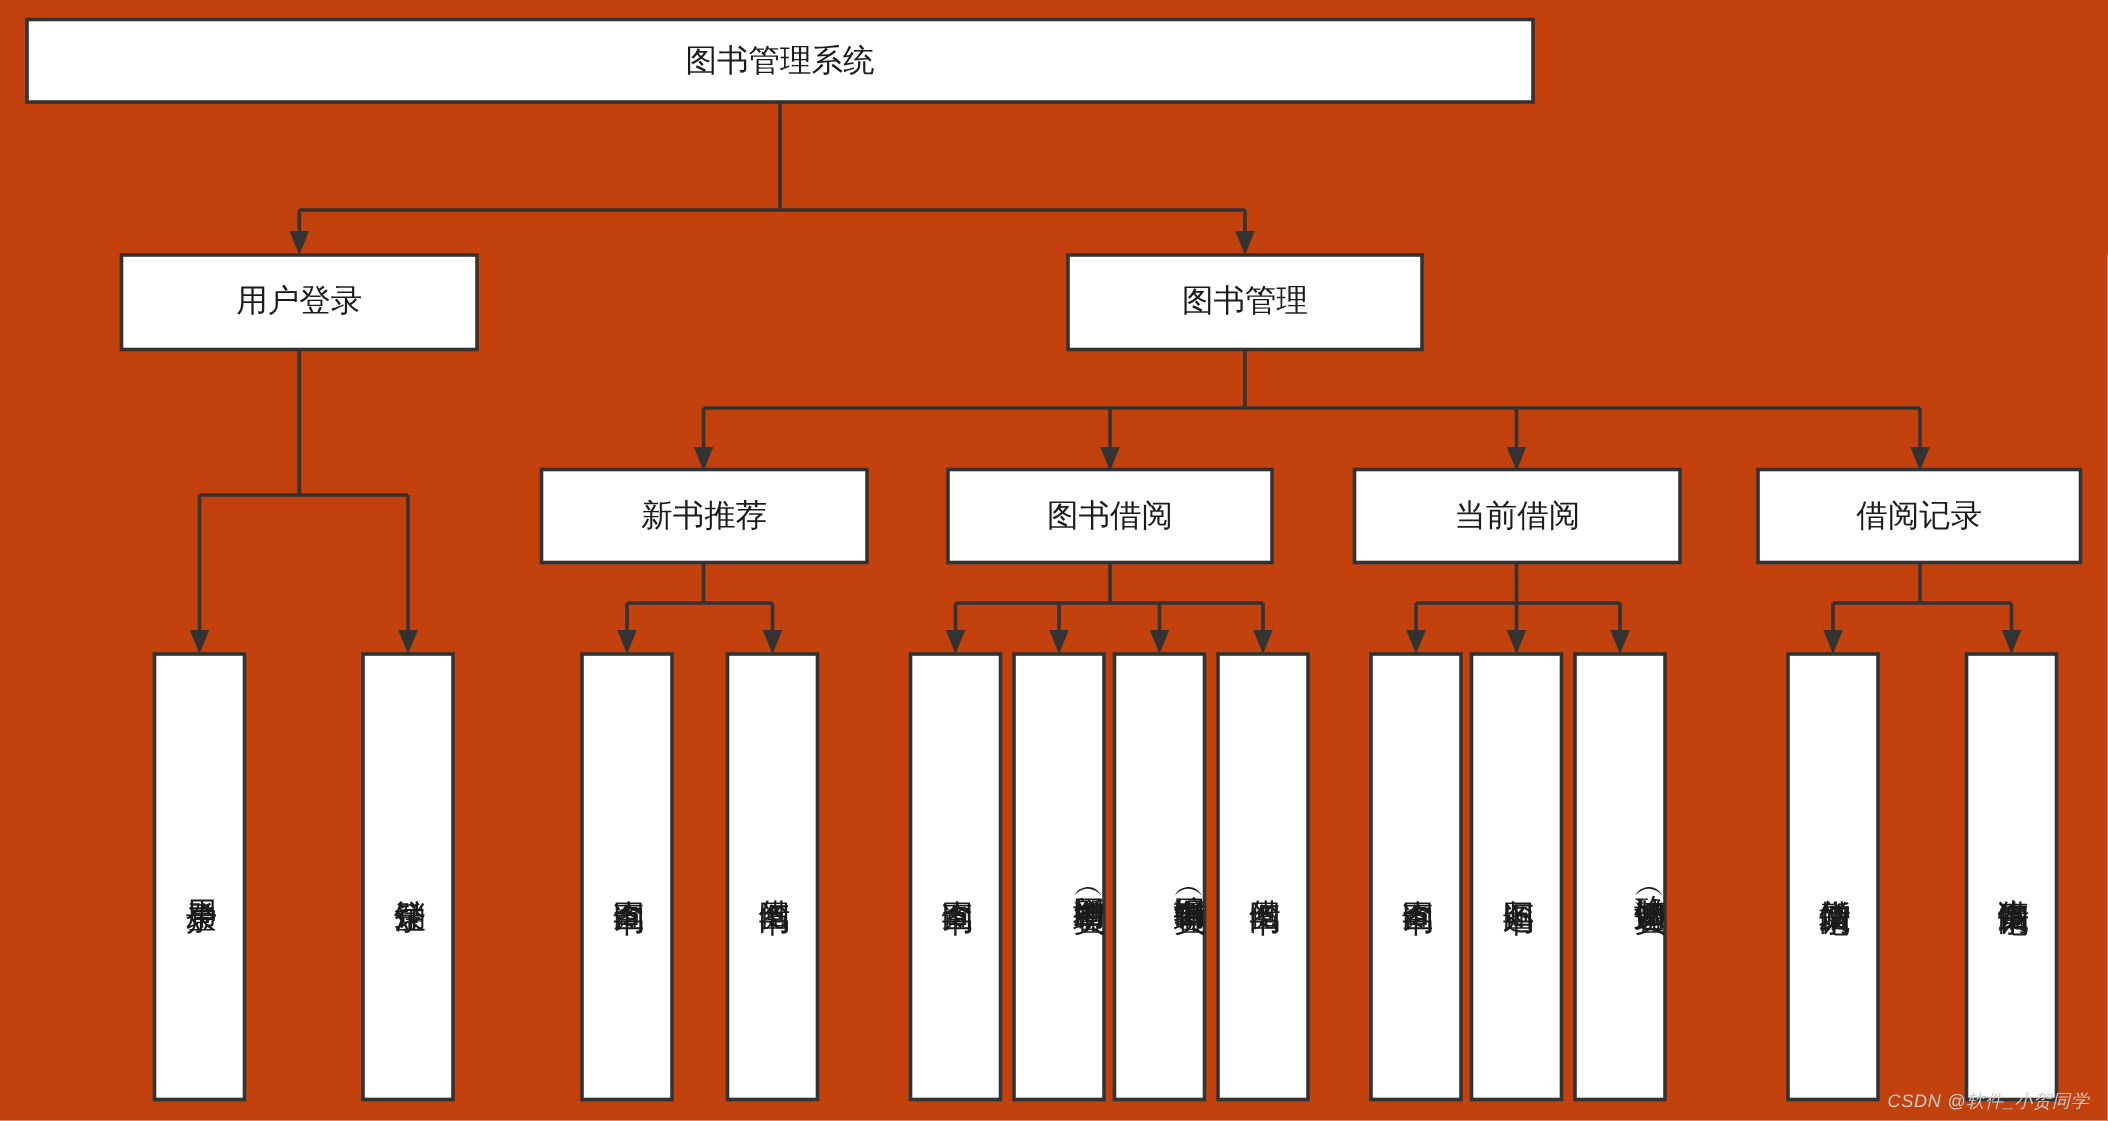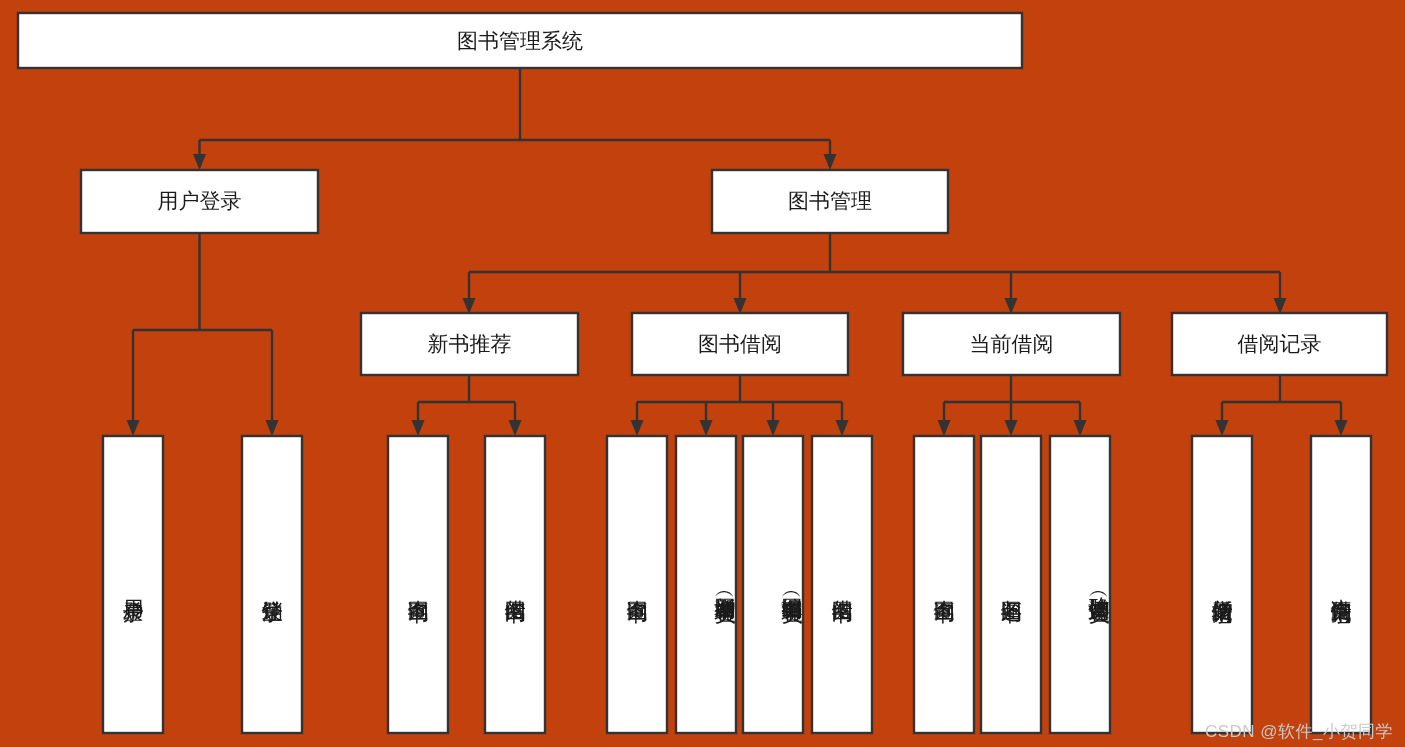--- a/index.html
+++ b/index.html
@@ -63,24 +63,25 @@
     display: flex;
     align-items: center;
     justify-content: center;
     pointer-events: none;
   }
   .watermark {
     position: absolute;
     right: 12px;
     bottom: 4px;
     font-family: "Liberation Sans", "DejaVu Sans", sans-serif;
-    font-size: 17px;
+    font-size: 12px;
     color: #c9c9c9;
     white-space: nowrap;
     letter-spacing: 0.5px;
+    font-style: italic;
   }
 </style>
 </head>
 <body>
 
 <div id="diagram-root">
 
   <svg class="diagram-canvas" viewBox="0 0 1405 747" xmlns="http://www.w3.org/2000/svg">
 
     <defs>

